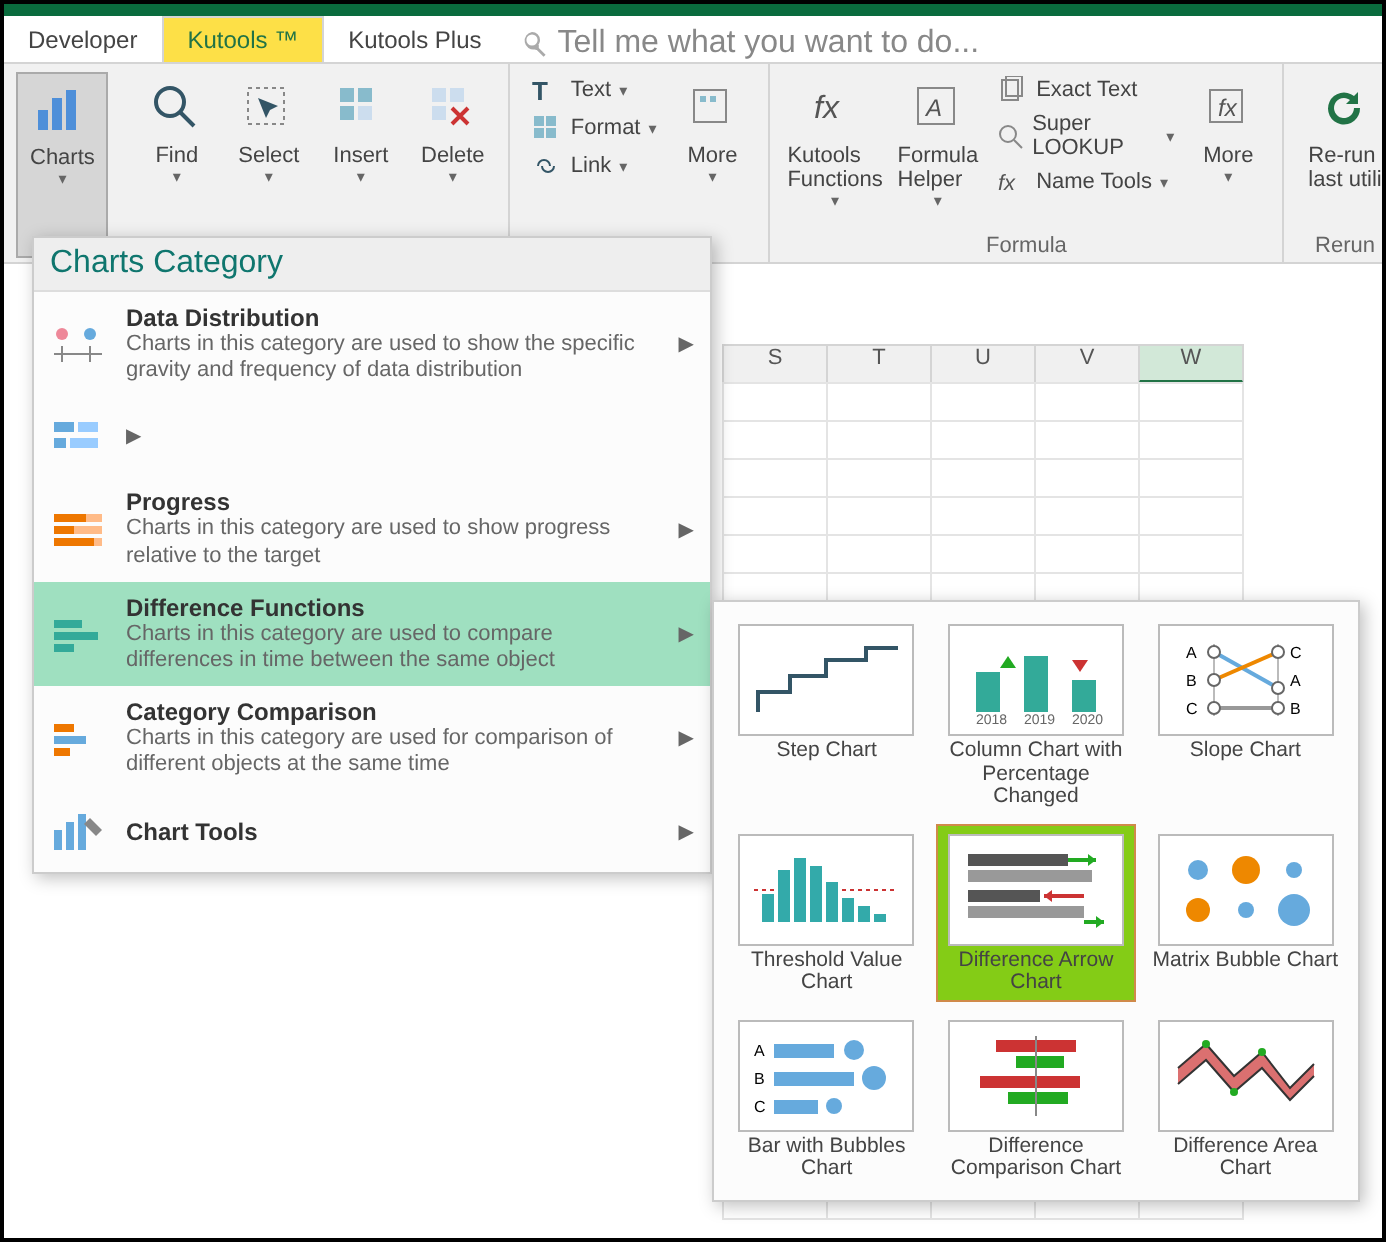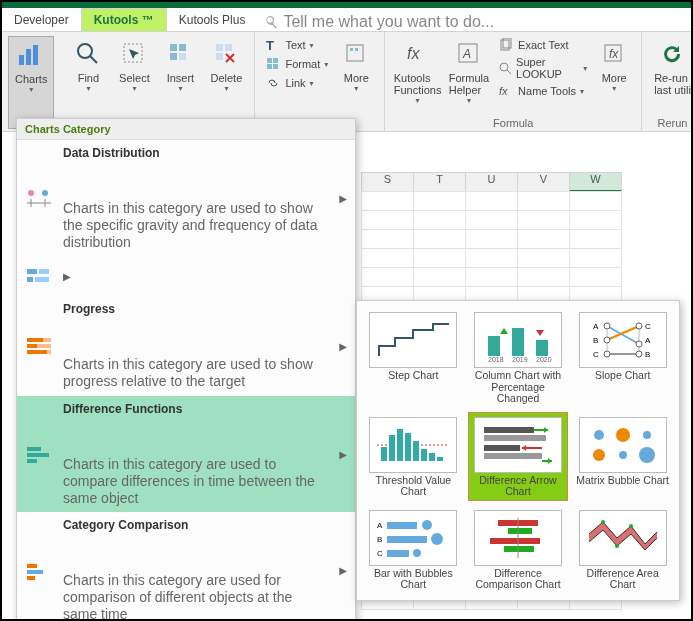--- a/index.html
+++ b/index.html
@@ -2,21 +2,21 @@
 <html><head>
 <meta charset="utf-8">
 <style>
 * { box-sizing: border-box; margin: 0; padding: 0; font-family: "Segoe UI", Tahoma, sans-serif; }
 body { background: #fff; width: 693px; height: 621px; overflow: hidden; position: relative; border: 2px solid #000; }
 
 .titlebar { background: #0a6b3d; height: 6px; }
 
 .tabs { background: #fff; display: flex; align-items: flex-end; height: 24px; border-bottom: 1px solid #d4d4d4; text-align: center; }
 .tab { padding: 4px 12px; font-size: 12px; color: #444; cursor: pointer; }
-.tab.active { background: #bef264; border-top: 1px solid #d4d4d4; border-left: 1px solid #d4d4d4; border-right: 1px solid #d4d4d4; color: #217346; font-weight: 700; }
+.tab.active { background: #fde047; border-top: 1px solid #d4d4d4; border-left: 1px solid #d4d4d4; border-right: 1px solid #d4d4d4; color: #217346; font-weight: 400; }
 .tellme { display: flex; align-items: center; color: #888; font-size: 16px; margin-left: 8px; gap: 4px; }
 
 .ribbon { background: #f1f1f1; height: 100px; display: flex; border-bottom: 1px solid #d4d4d4; }
 .ribbon-group { border-right: 1px solid #d4d4d4; padding: 4px 6px 2px; display: flex; flex-direction: column; }
 .ribbon-group .controls { display: flex; flex: 1; gap: 2px; }
 .ribbon-group .grouplabel { text-align: center; font-size: 11px; color: #666; }
 
 .bigbtn { display: flex; flex-direction: column; align-items: center; justify-content: flex-start; padding: 2px 6px; min-width: 42px; }
 .bigbtn .ico { width: 32px; height: 32px; display: flex; align-items: center; justify-content: center; margin-bottom: 2px; }
 .bigbtn .lbl { font-size: 11px; color: #444; text-align: left; line-height: 1.1; }
@@ -30,27 +30,27 @@
 .spreadsheet { position: absolute; top: 130px; left: 0; right: 0; bottom: 0; }
 .colheaders { display: flex; position: absolute; top: 40px; left: 360px; }
 .colhead { width: 53px; height: 20px; border: 1px solid #d4d4d4; text-align: center; font-size: 11px; color: #555; background: #f0f0f0; margin-left: -1px; }
 .colhead.sel { background: #d2e8d8; border-bottom: 2px solid #217346; }
 .gridrows { position: absolute; top: 60px; left: 360px; }
 .gridrow { display: flex; }
 .cell { width: 53px; height: 20px; border: 1px solid #e4e4e4; margin-left: -1px; margin-top: -1px; }
 
 
 .charts-menu { position: absolute; top: 116px; left: 14px; width: 340px; background: #fcfcfc; border: 1px solid #ccc; box-shadow: 2px 2px 8px rgba(0,0,0,0.25); z-index: 10; }
-.menu-header { background: #eee; padding: 4px 8px; font-size: 11px; font-weight: bold; color: #4d7c0f; border-bottom: 1px solid #ddd; }
+.menu-header { background: #eee; padding: 4px 8px; font-size: 16px; font-weight: normal; color: #0f766e; border-bottom: 1px solid #ddd; }
 .menu-item { display: flex; align-items: center; padding: 6px 8px; gap: 10px; position: relative; }
 .menu-item:hover, .menu-item.highlight { background: #9fe0c0; }
 .menu-item .mico { width: 28px; height: 28px; flex-shrink: 0; display:flex; align-items:center; justify-content:center; }
 .menu-item .mtext { flex: 1; }
 .menu-item .mtitle { font-size: 12px; font-weight: bold; color: #333; }
-.menu-item .mdesc { font-size: 14px; color: #666; line-height: 1.2; margin-top: 40px; }
+.menu-item .mdesc { font-size: 11px; color: #666; line-height: 1.2; }
 .menu-item .arrow { font-size: 10px; color: #666; }
 
 
 .gallery { position: absolute; top: 298px; left: 354px; width: 324px; background: #fcfcfc; border: 1px solid #ccc; box-shadow: 2px 2px 8px rgba(0,0,0,0.25); z-index: 11; padding: 6px; display: grid; grid-template-columns: repeat(3,1fr); gap: 4px; }
 .gallery-item { border: 1px solid transparent; padding: 4px 2px 2px; text-align: center; }
 .gallery-item.sel { border: 1px solid #d08a4a; background: #84cc16; }
 .gallery-item .gthumb { width: 88px; height: 56px; margin: 0 auto 2px; border: 1px solid #bbb; background: #fff; display:flex; align-items:center; justify-content:center; }
 .gallery-item .glabel { font-size: 10.5px; color: #444; line-height: 1.1; }
 
 svg { display: block; }

